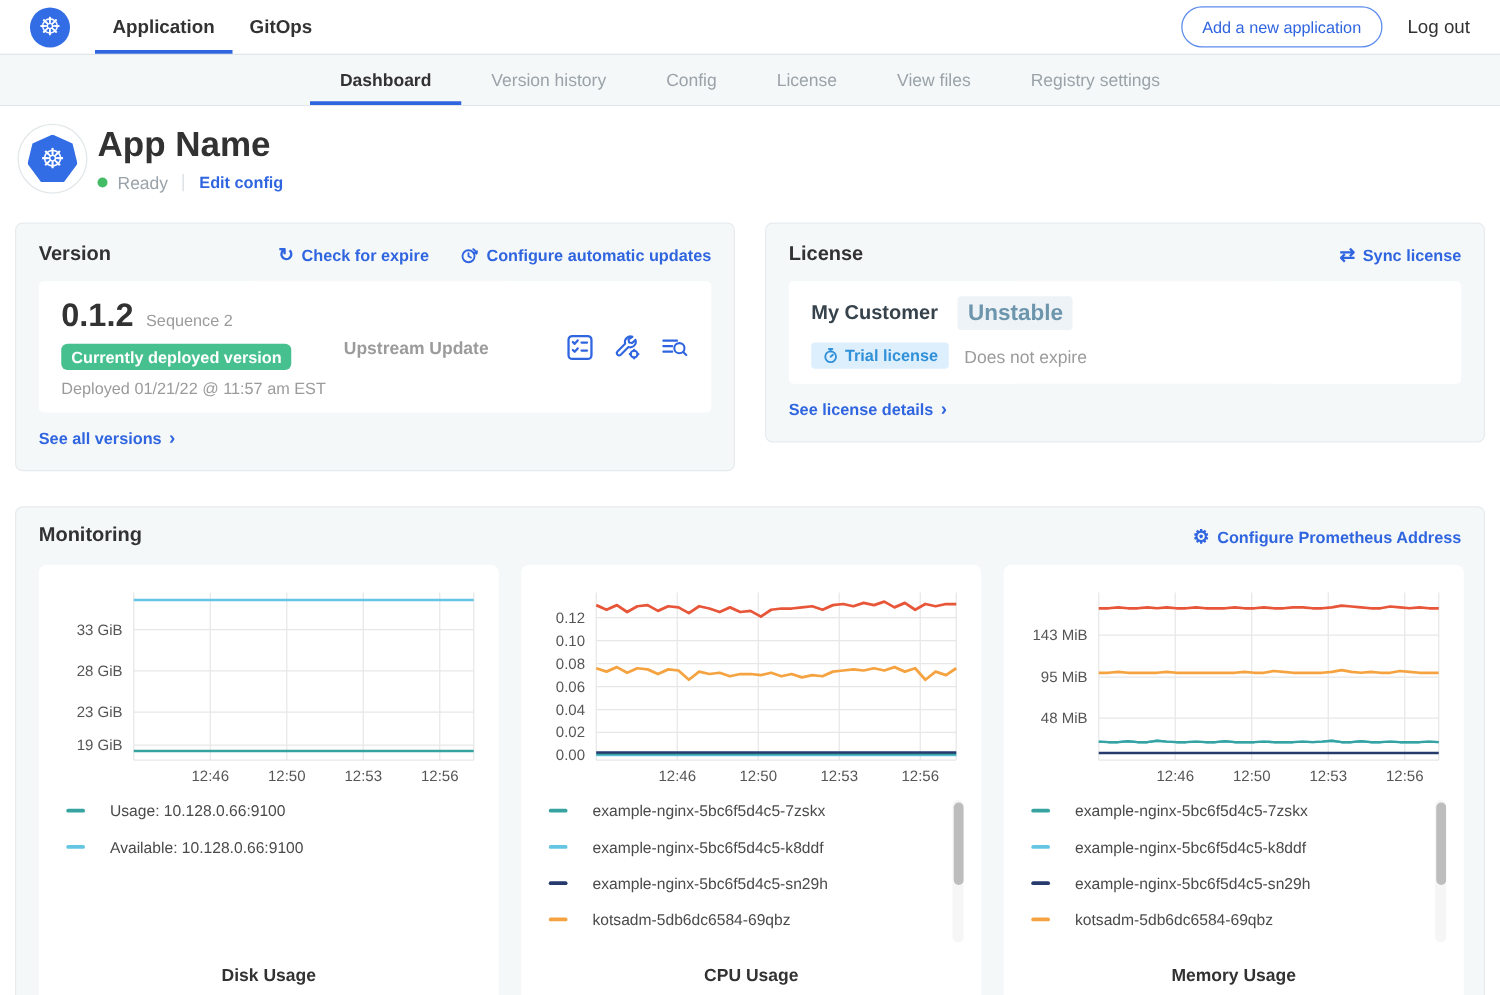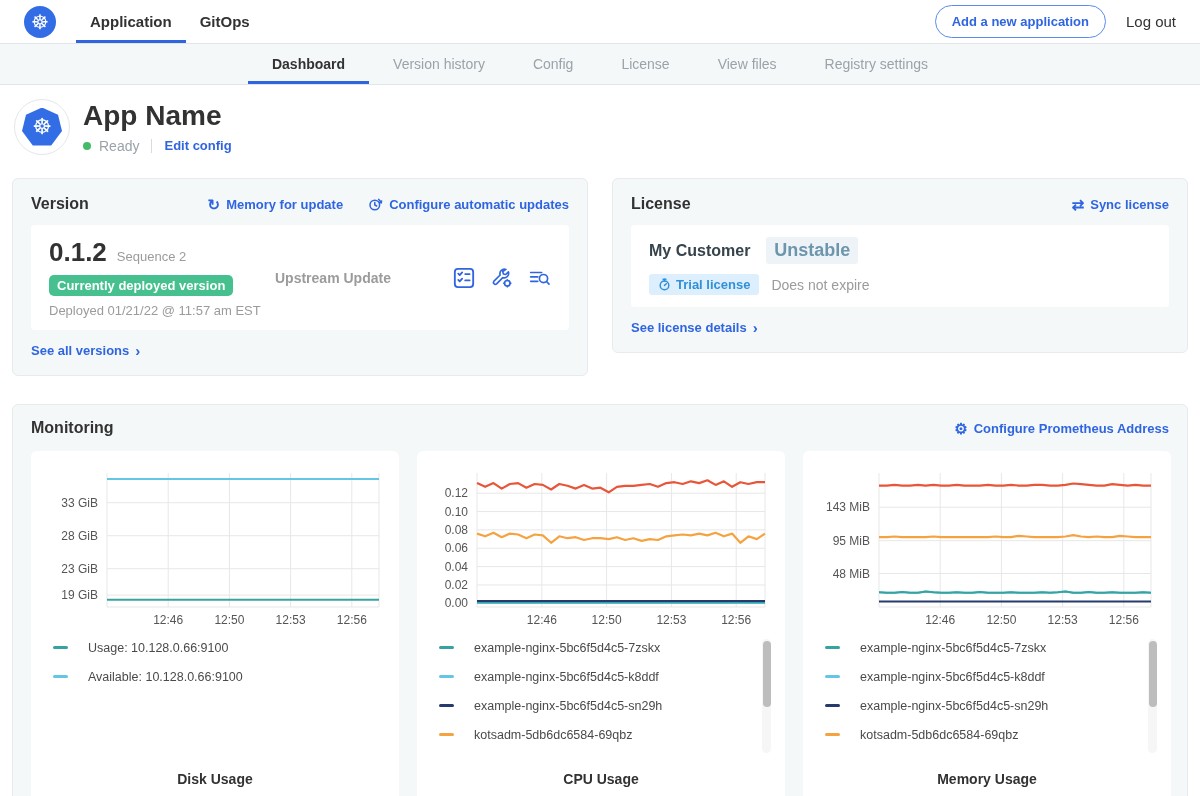--- a/index.html
+++ b/index.html
@@ -8,39 +8,39 @@
 
   
   .topnav { height:43px; display:flex; align-items:stretch; padding:0 24px; background:#fff; }
   .brand { display:flex; align-items:center; margin-right:20px; cursor:pointer; }
   .k8s-circle { width:32px; height:32px; border-radius:50%; background:#326de6;
     display:flex; align-items:center; justify-content:center; color:#fff; font-size:20px; line-height:1; }
   .topnav-tab { display:flex; align-items:center; padding:0 14px; font-size:15px; font-weight:700;
     color:#323232; border-bottom:3px solid transparent; padding-top:3px; cursor:pointer; }
   .topnav-tab.active { border-bottom-color:#3065e0; }
   .topnav-right { margin-left:auto; display:flex; align-items:center; gap:20px; }
-  .pill-btn { border:1px solid #5b8bee; color:#3065e0; font-size:13px; font-weight:700;
+  .pill-btn { border:1px solid #5b8bee; color:#3065e0; font-size:13px; font-weight:400;
     padding:8px 16px; border-radius:18px; background:#fff; cursor:pointer; }
   .logout { font-size:15px; color:#323232; cursor:pointer; }
 
   
   .subnav { height:42px; background:#f5f8f9; border-top:1px solid #e2e6e9; border-bottom:1px solid #e2e6e9;
     display:flex; justify-content:center; align-items:stretch; }
   .subnav-item { display:flex; align-items:center; padding:0 24px; font-size:14px; color:#9aa3a9;
     border-bottom:3px solid transparent; padding-top:3px; cursor:pointer; }
   .subnav-item.active { color:#323232; font-weight:700; border-bottom-color:#3065e0; }
 
   
   .app-header { display:flex; align-items:center; padding:14px 14px 16px 14px; background:#fff; height:85px; }
   .app-avatar { width:56px; height:56px; border-radius:50%; border:1px solid #e2e7ea; background:#fff;
     display:flex; align-items:center; justify-content:center; }
   .heptagon { width:40px; height:38px; background:#326de6;
     clip-path:polygon(50% 0%, 90% 19%, 100% 62%, 73% 100%, 27% 100%, 0% 62%, 10% 19%);
     display:flex; align-items:center; justify-content:center; color:#fff; font-size:22px; line-height:1; }
-  .app-title-block { margin-left:13px; }
+  .app-title-block { margin-left:8px; }
   .app-name { font-size:28px; font-weight:700; color:#323232; }
   .app-status-row { display:flex; align-items:center; gap:8px; margin-top:6px; }
   .status-dot { width:8px; height:8px; border-radius:50%; background:#44bb66; }
   .status-text { font-size:14px; color:#9aa3a9; }
   .vdiv { width:1px; height:14px; background:#d7dcdf; margin:0 4px; }
   .link { color:#3065e0; font-weight:700; font-size:13px; cursor:pointer; text-decoration:none;
     display:inline-flex; align-items:center; gap:6px; }
   .chev { font-size:15px; font-weight:700; }
 
   
@@ -137,21 +137,21 @@
 </div>
 
 <div class="cards-row">
 
   <div class="card" id="version-card">
     <div class="card-head">
       <div class="card-title">Version</div>
       <div class="card-actions">
         <span class="link">
           <span class="gi">↻</span>
-          <span>Memory for update</span>
+          <span>Check for expire</span>
         </span>
         <span class="link">
           <svg class="icon" width="16" height="16" viewBox="0 0 16 16">
             <circle cx="7.8" cy="9" r="4.8"></circle>
             <path d="M7.8 6.6v2.4l1.9 1"></path>
             <path d="M11.6 3.3a6.4 6.4 0 0 1 2.6 3.4"></path>
             <path d="M14.6 5l-.4 1.8-1.7-.5"></path>
           </svg>
           <span>Configure automatic updates</span>
         </span>

